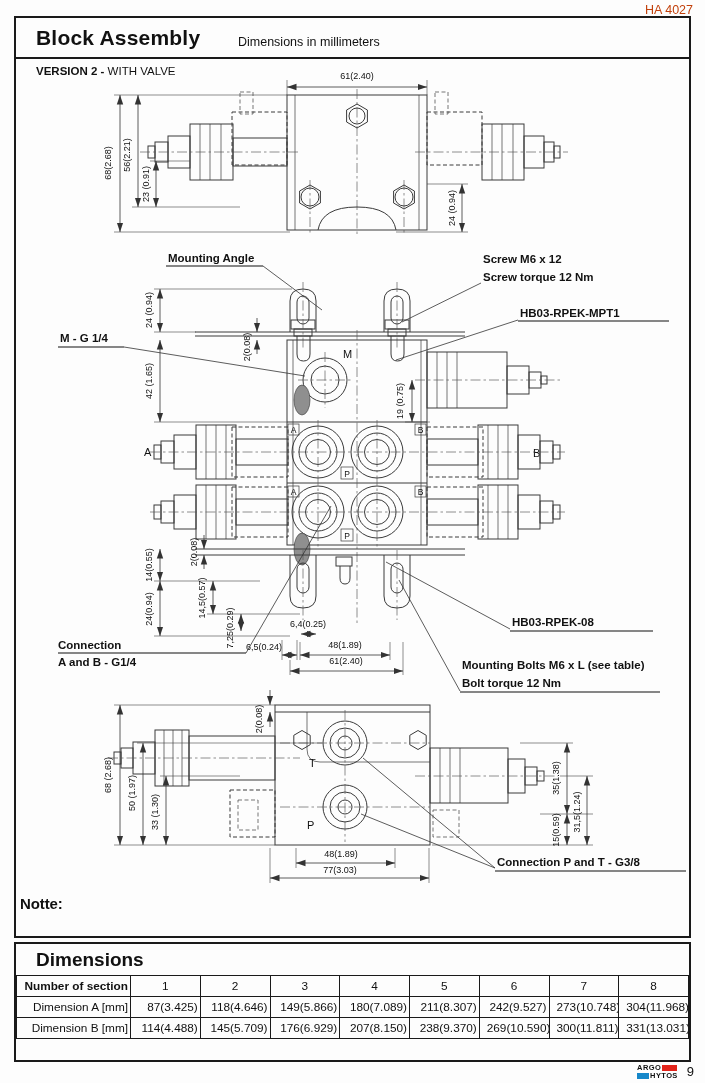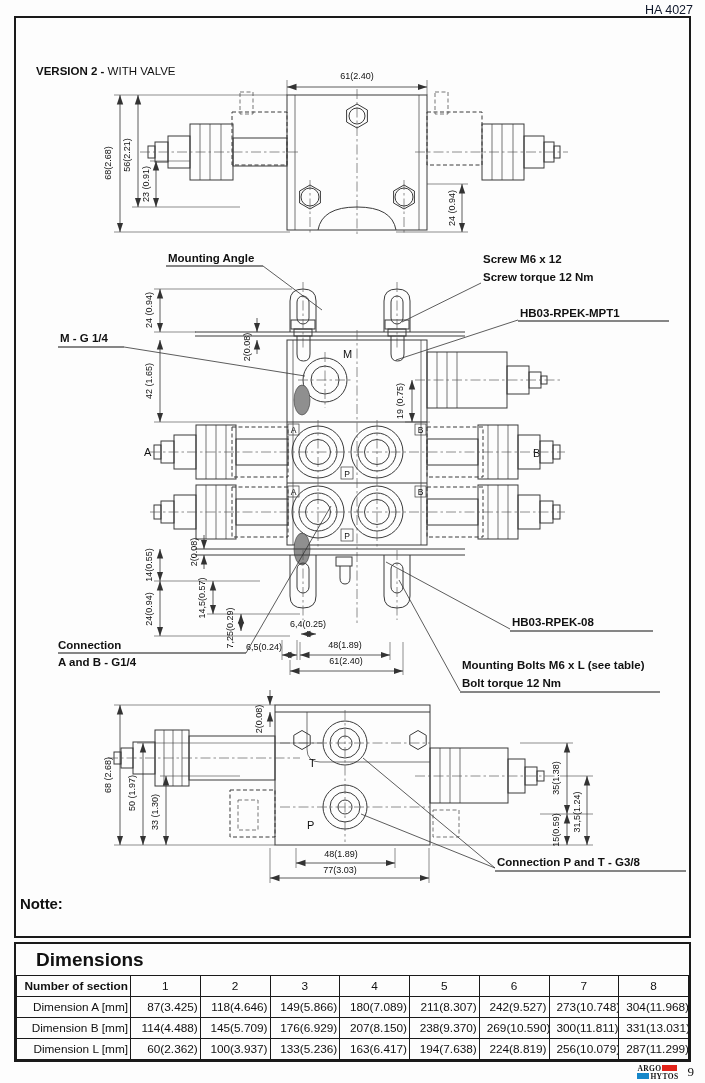--- a/index.html
+++ b/index.html
@@ -1,20 +1,20 @@
 <!DOCTYPE html>
 <html><head>
 <meta charset="utf-8">
 <style>
   * { margin:0; padding:0; box-sizing:border-box; }
   html,body { width:705px; height:1083px; }
   body { position:relative; background:#fdfdfd; font-family:"Liberation Sans",sans-serif; color:#111; overflow:hidden; }
   .abs { position:absolute; }
 
-  #doc-code { top:3px; right:12px; font-size:12.5px; color:#0f172a; }
+  #doc-code { top:3px; right:12px; font-size:12.5px; color:#c2410c; }
 
   #main-frame { left:14px; top:16px; width:677px; height:922px; border:2px solid #1a1a1a; background:transparent; }
   #title-bar { position:absolute; left:0; top:0; width:100%; height:41px; border-bottom:2px solid #1a1a1a; }
   #page-title { position:absolute; left:20px; top:8px; font-size:21px; font-weight:bold; letter-spacing:0.2px; }
   #subtitle { position:absolute; left:222px; top:17px; font-size:12.5px; }
   #version { position:absolute; left:20px; top:47px; font-size:11.5px; font-weight:bold; }
   #version .reg { font-weight:normal;margin-top:32px; }
 
   #note { position:absolute; left:4px; top:878px; width:655px; font-size:15px; line-height:15px; letter-spacing:-0.1px; white-space:nowrap; overflow:hidden; }
   #note .nlabel { font-weight:bold; }
@@ -36,34 +36,38 @@
   .pbox { font-size:8.5px; }
 
   #dims-frame { left:14px; top:942px; width:677px; height:120px; border:2px solid #1a1a1a; }
   #dims-title { position:absolute; left:20px; top:5px; font-size:19px; font-weight:bold; }
   #dims-table-wrap { position:absolute; left:0; top:31px; width:100%; }
   table.dimtable { border-collapse:collapse; width:100%; table-layout:fixed; font-size:11.8px; }
   table.dimtable th, table.dimtable td { border:1px solid #1a1a1a; height:21px; padding:0 2px 0 7px; text-align:right; font-weight:normal; white-space:nowrap; overflow:hidden; }
   table.dimtable th.hl { font-weight:bold; }
   table.dimtable th.hn { text-align:center; padding:0; }
 
-  #footer { position:absolute; right:11px; top:1064px; display:flex; align-items:center; gap:9px;font-family:Liberation Serif, serif; }
+  #footer { position:absolute; right:11px; top:1064px; display:flex; align-items:center; gap:9px; }
   #logo { display:flex; flex-direction:column; gap:1px; }
   .lrow { display:flex; align-items:center; gap:1px; height:7px; }
   .ltxt { font-size:7.5px; font-weight:bold; line-height:7px; letter-spacing:0.4px; }
   .lred { width:15px; height:6px; background:#e2231a; display:inline-block; }
   .lblue{ width:12px; height:6px; background:#1687c9; display:inline-block; }
   #page-num { font-size:13px; }
 </style>
 </head>
 <body>
 
 <div class="abs" id="doc-code">HA 4027</div>
 
 <div class="abs" id="main-frame">
+  <div id="title-bar">
+    <div id="page-title">Block Assembly</div>
+    <div id="subtitle">Dimensions in millimeters</div>
+  </div>
   <div id="version"><span>VERSION 2 - </span><span class="reg">WITH VALVE</span></div>
   <div id="note">
     <div class="nlabel">Notte:</div>
   </div>
 </div>
 
 <svg class="abs" id="drawings-svg" viewBox="0 0 705 890" xmlns="http://www.w3.org/2000/svg">
   <defs>
     <marker id="ae" markerUnits="userSpaceOnUse" markerWidth="10" markerHeight="8" refX="9.5" refY="4" orient="auto">
         <path d="M0 0.8 L9.5 4 L0 7.2 Z" fill="#333"></path>
@@ -462,31 +466,20 @@
         <td>Dimension B [mm]</td>
         <td>114(4.488)</td>
         <td>145(5.709)</td>
         <td>176(6.929)</td>
         <td>207(8.150)</td>
         <td>238(9.370)</td>
         <td>269(10.590)</td>
         <td>300(11.811)</td>
         <td>331(13.031)</td>
       </tr>
-      <tr>
-        <td>Dimension L [mm]</td>
-        <td>60(2.362)</td>
-        <td>100(3.937)</td>
-        <td>133(5.236)</td>
-        <td>163(6.417)</td>
-        <td>194(7.638)</td>
-        <td>224(8.819)</td>
-        <td>256(10.079)</td>
-        <td>287(11.299)</td>
-      </tr>
     </tbody>
       </table>
   </div>
 </div>
 
 <div id="footer">
   <div id="logo">
     <div class="lrow">
         <span class="ltxt">ARGO</span>
         <span class="lred"></span>

